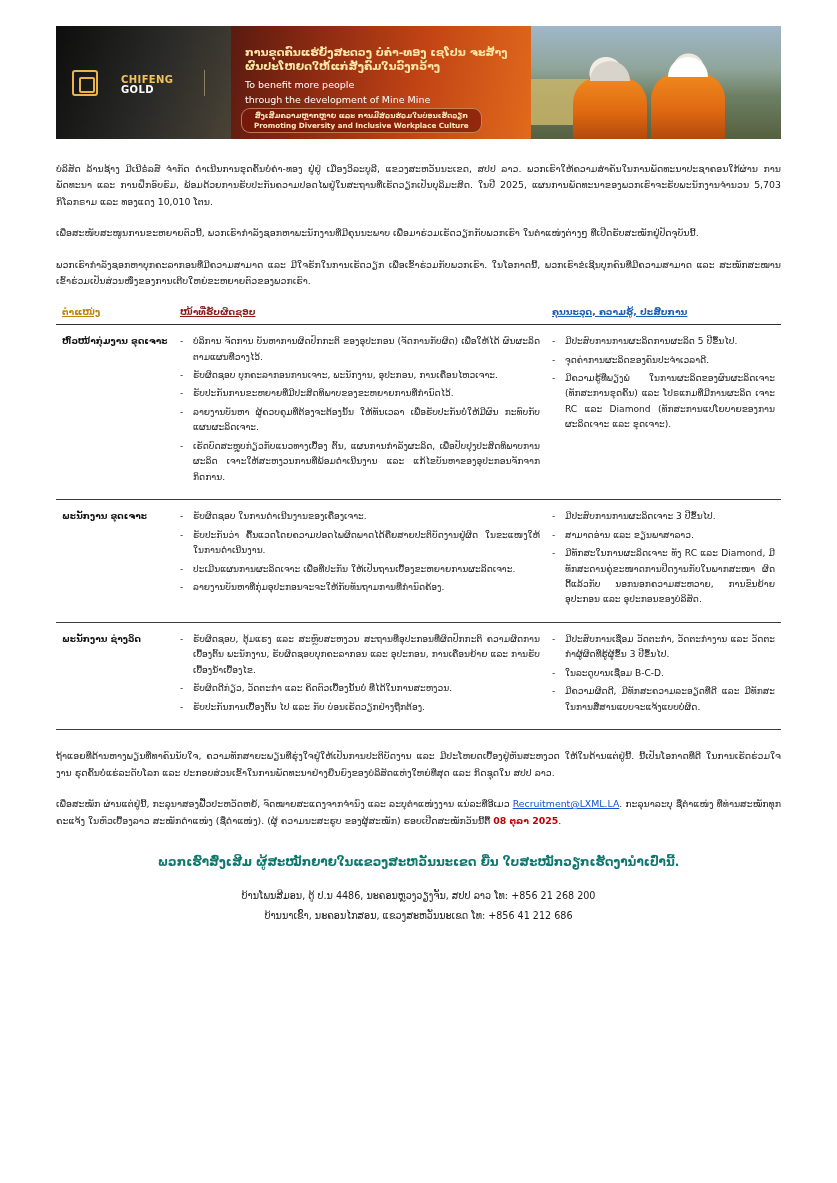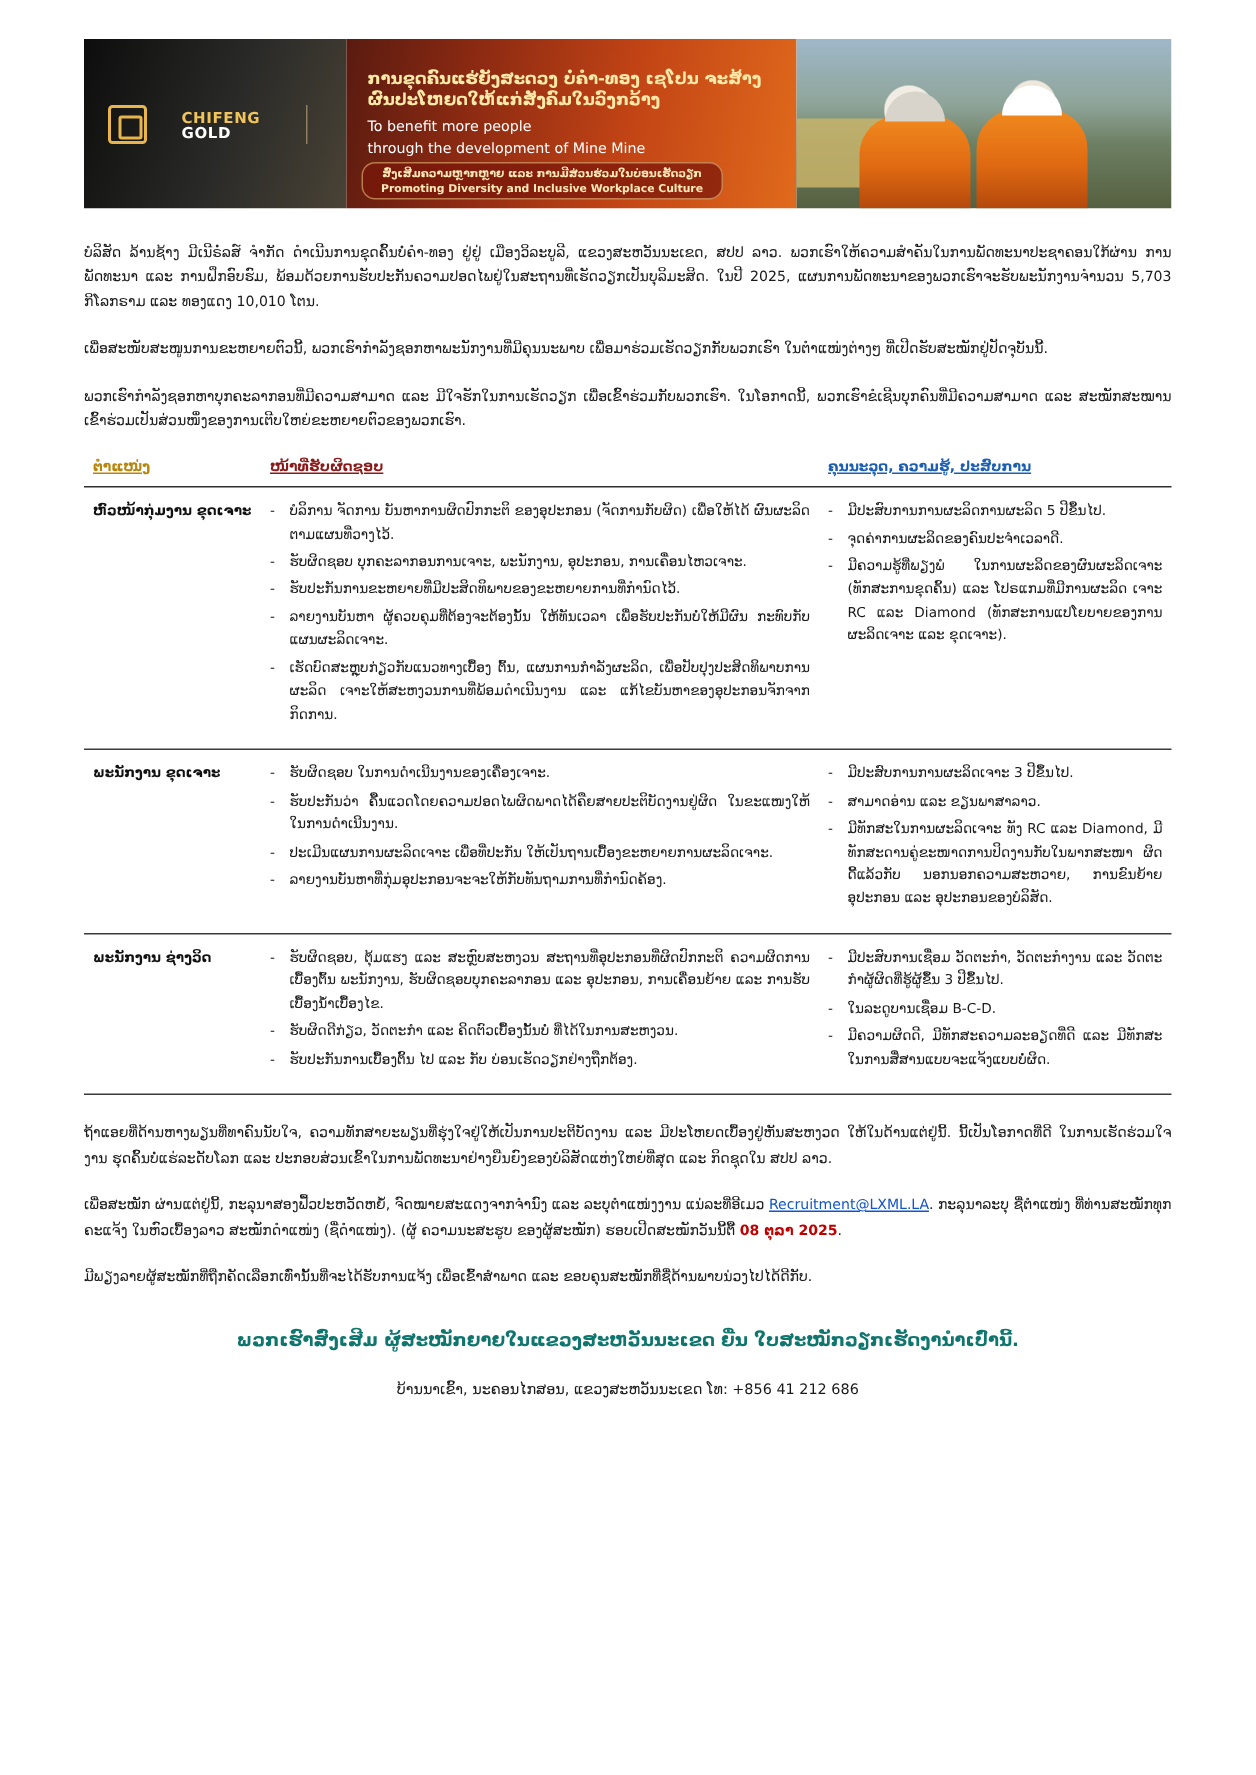--- a/index.html
+++ b/index.html
@@ -313,22 +313,22 @@
         </td>
       </tr>
     </tbody>
   </table>
 
   <div class="after-table">
     <p class="para">ຖ້າແອຍທີ່ດ້ານຫາງພຽນທີ່ທາຄົນນັບໃຈ, ຄວາມທັກສາຍະພຽນທີ່ຮຸ່ງໃຈຢູ່ໃຫ້ເປັນການປະຕິບັດງານ ແລະ ມີປະໂຫຍດເບື້ອງຢູ່ຫັນສະຫງວດ ໃຫ້ໃນດ້ານແຕ່ຢູ່ນີ້. ນີ້ເປັນໂອກາດທີ່ດີ ໃນການເຮັດຮ່ວມໃຈງານ ຮຸດຄົ້ນບໍ່ແຮ່ລະດັບໂລກ ແລະ ປະກອບສ່ວນເຂົ້າໃນການພັດທະນາຢ່າງຍືນຍົງຂອງບໍລິສັດແຫ່ງໃຫຍ່ທີ່ສຸດ ແລະ ກິດຊຸດໃນ ສປປ ລາວ.</p>
     <p class="para">
       <span>ເພື່ອສະໝັກ ຜ່ານແຕ່ຢູ່ນີ້, ກະລຸນາສອງຟື້ວປະຫວັດຫຍໍ້, ຈົດໝາຍສະແດງຈາກຈຳນົງ ແລະ ລະບຸຕຳແໜ່ງງານ ແນ່ລະທີ່ອີເມວ </span><a class="link" href="#">Recruitment@LXML.LA</a><span>. ກະລຸນາລະບຸ ຊື່ຕຳແໜ່ງ ທີ່ທ່ານສະໝັກທຸກຄະແຈ້ງ ໃນຫົວເບື້ອງລາວ ສະໝັກດຳແໜ່ງ (ຊື່ດຳແໜ່ງ). (ຜູ້ ຄວາມນະສະຮູບ ຂອງຜູ້ສະໝັກ) ຮອບເປີດສະໝັກວັນນີ້ຕື້ </span><span class="redbold">08 ຕຸລາ 2025</span><span>.</span>
     </p>
-    <p class="para">ມີພຽງລາຍຜູ້ສະໝັກທີ່ຖືກຄັດເລືອກເທົ່ານັ້ນທີ່ຈະໄດ້ຮັບການແຈ້ງ ເພື່ອເຂົ້າສຳພາດ ແລະ ຂອບຄຸນສະໝັກທີ່ຊື່ດ້ານພາບນ່ວງໄປໄດ້ດີກັບ.</p>
   </div>
 
   <div class="slogan">ພວກເຮົາສົ່ງເສີມ ຜູ້ສະໝັກຍາຍໃນແຂວງສະຫວັນນະເຂດ ຍື່ນ ໃບສະໝັກວຽກເຮັດງານຳເປົ່ານີ້.</div>
 
   <div class="addr">
+    <div>ບ້ານໂພນສີມອນ, ຕູ້ ປ.ນ 4486, ນະຄອນຫຼວງວຽງຈັນ, ສປປ ລາວ ໂທ: +856 21 268 200</div>
     <div>ບ້ານນາເຂົ້າ, ນະຄອນໄກສອນ, ແຂວງສະຫວັນນະເຂດ ໂທ: +856 41 212 686</div>
   </div>
 
 </div>
 
 </body></html>

